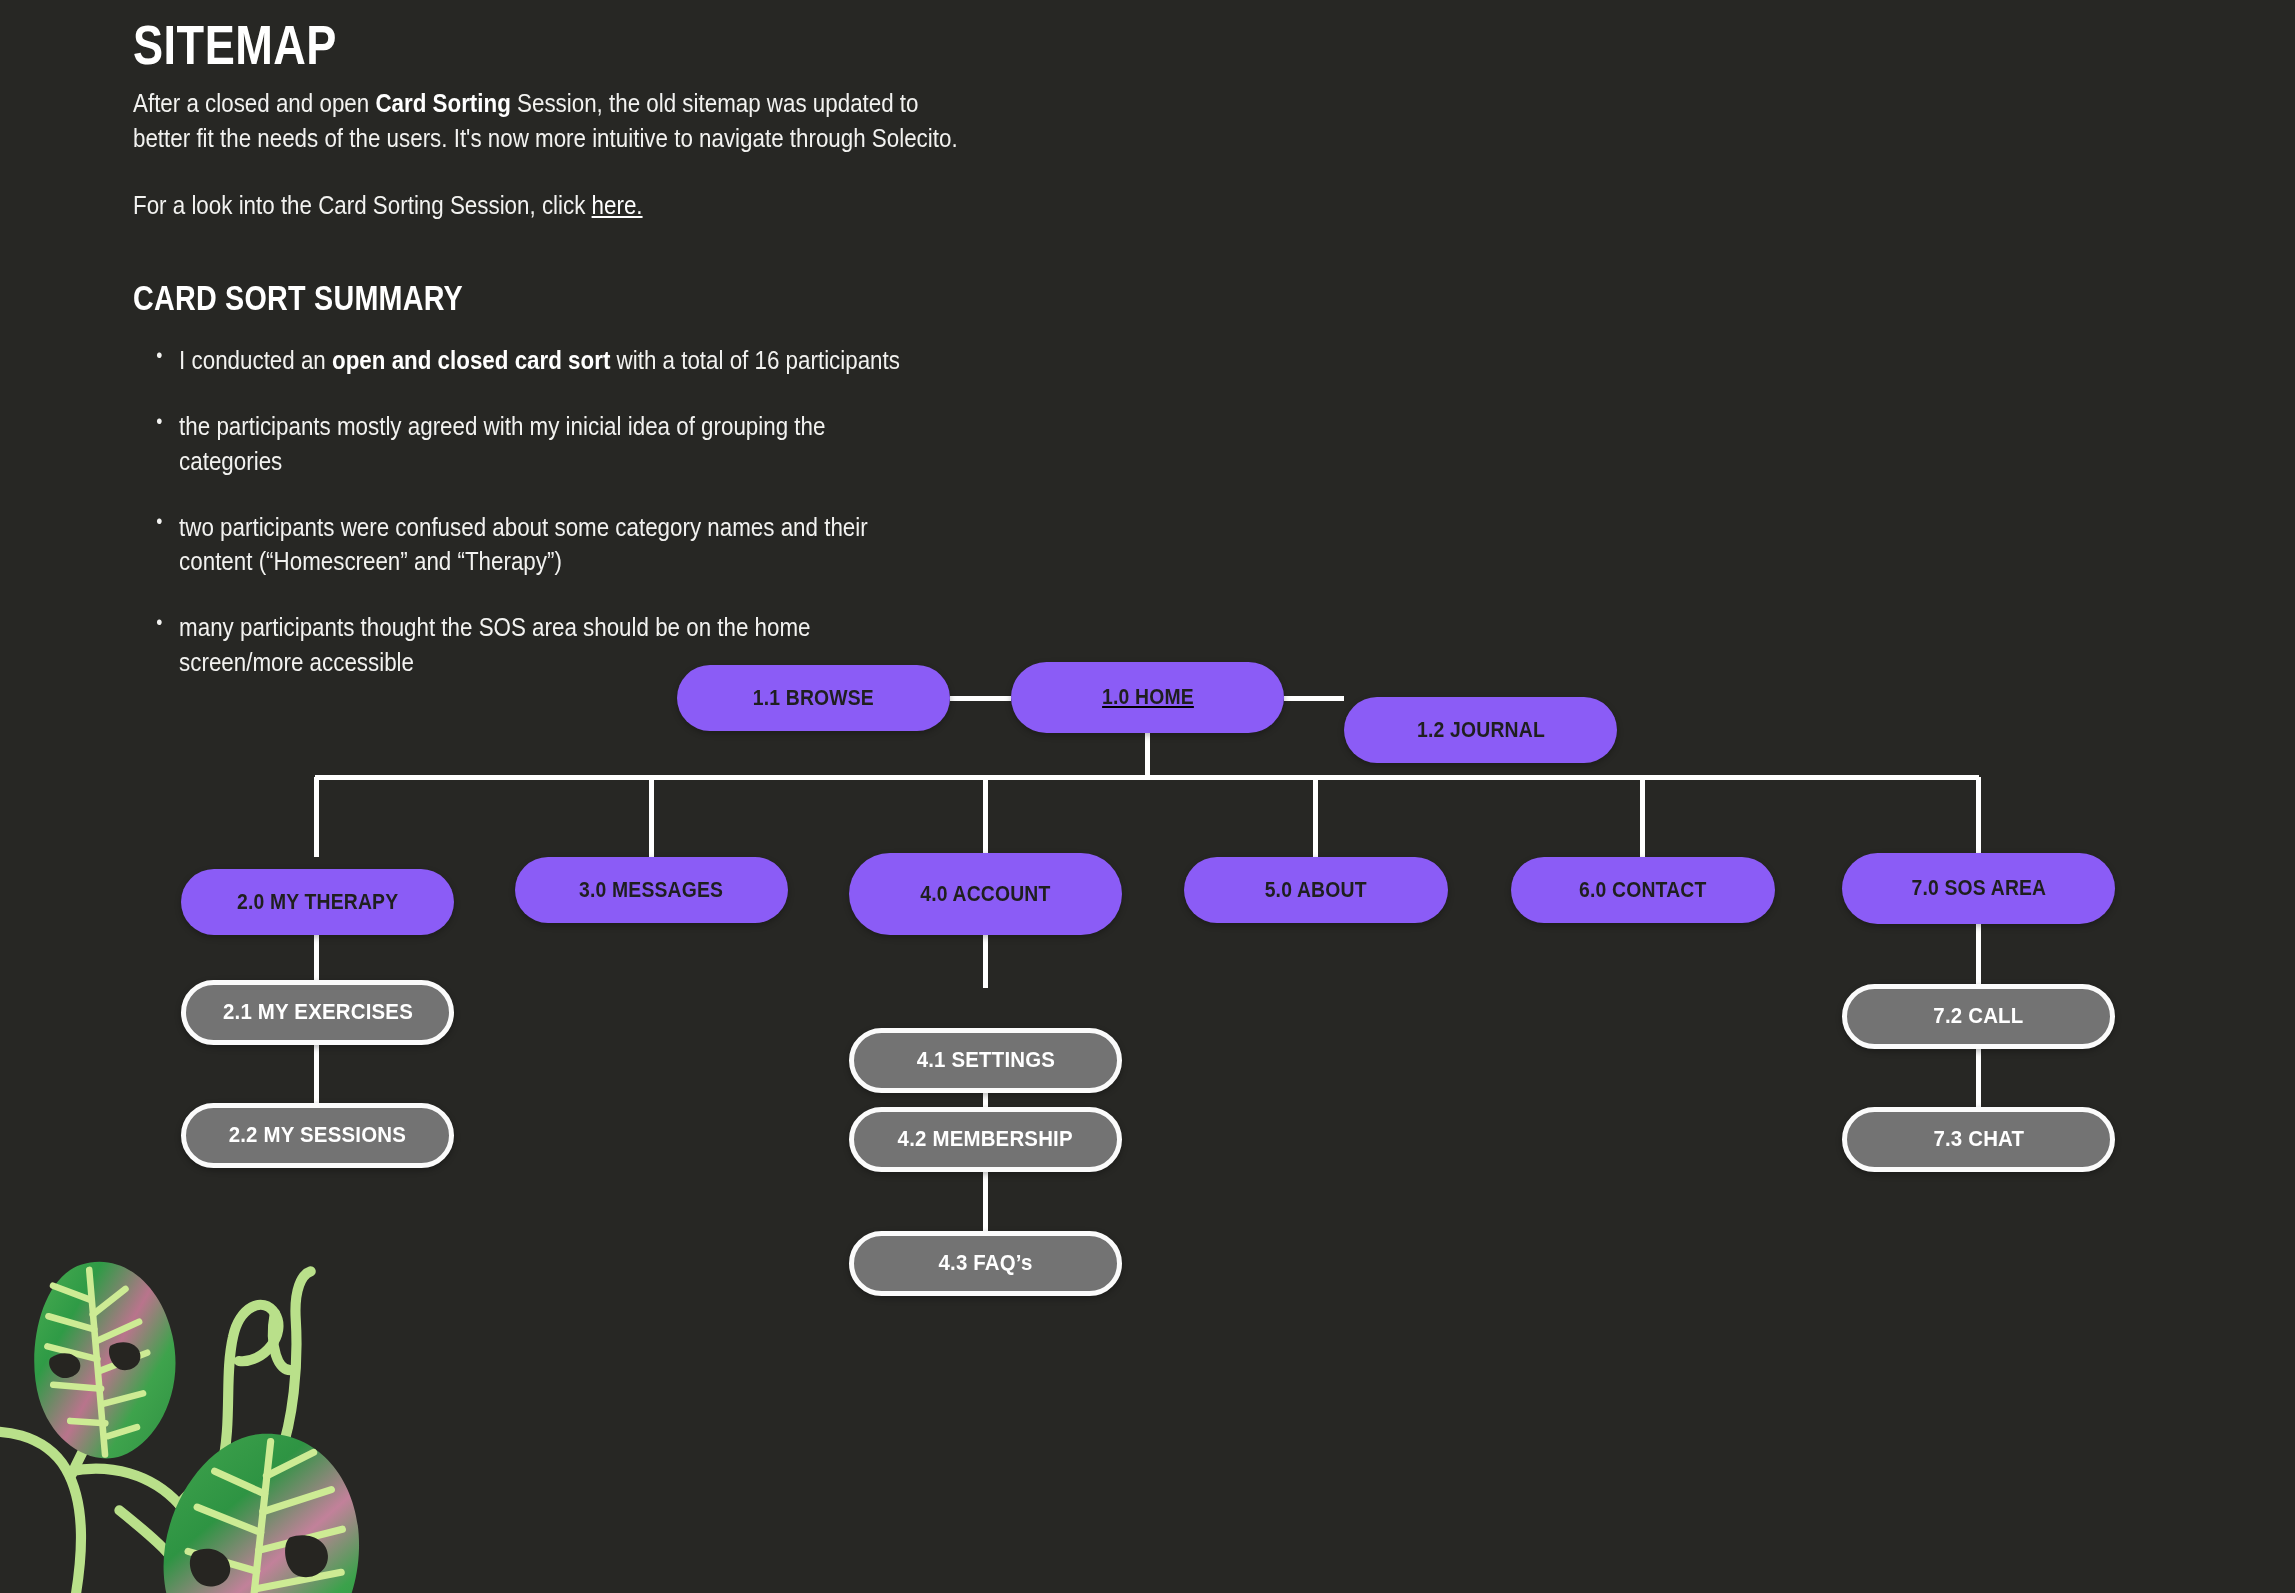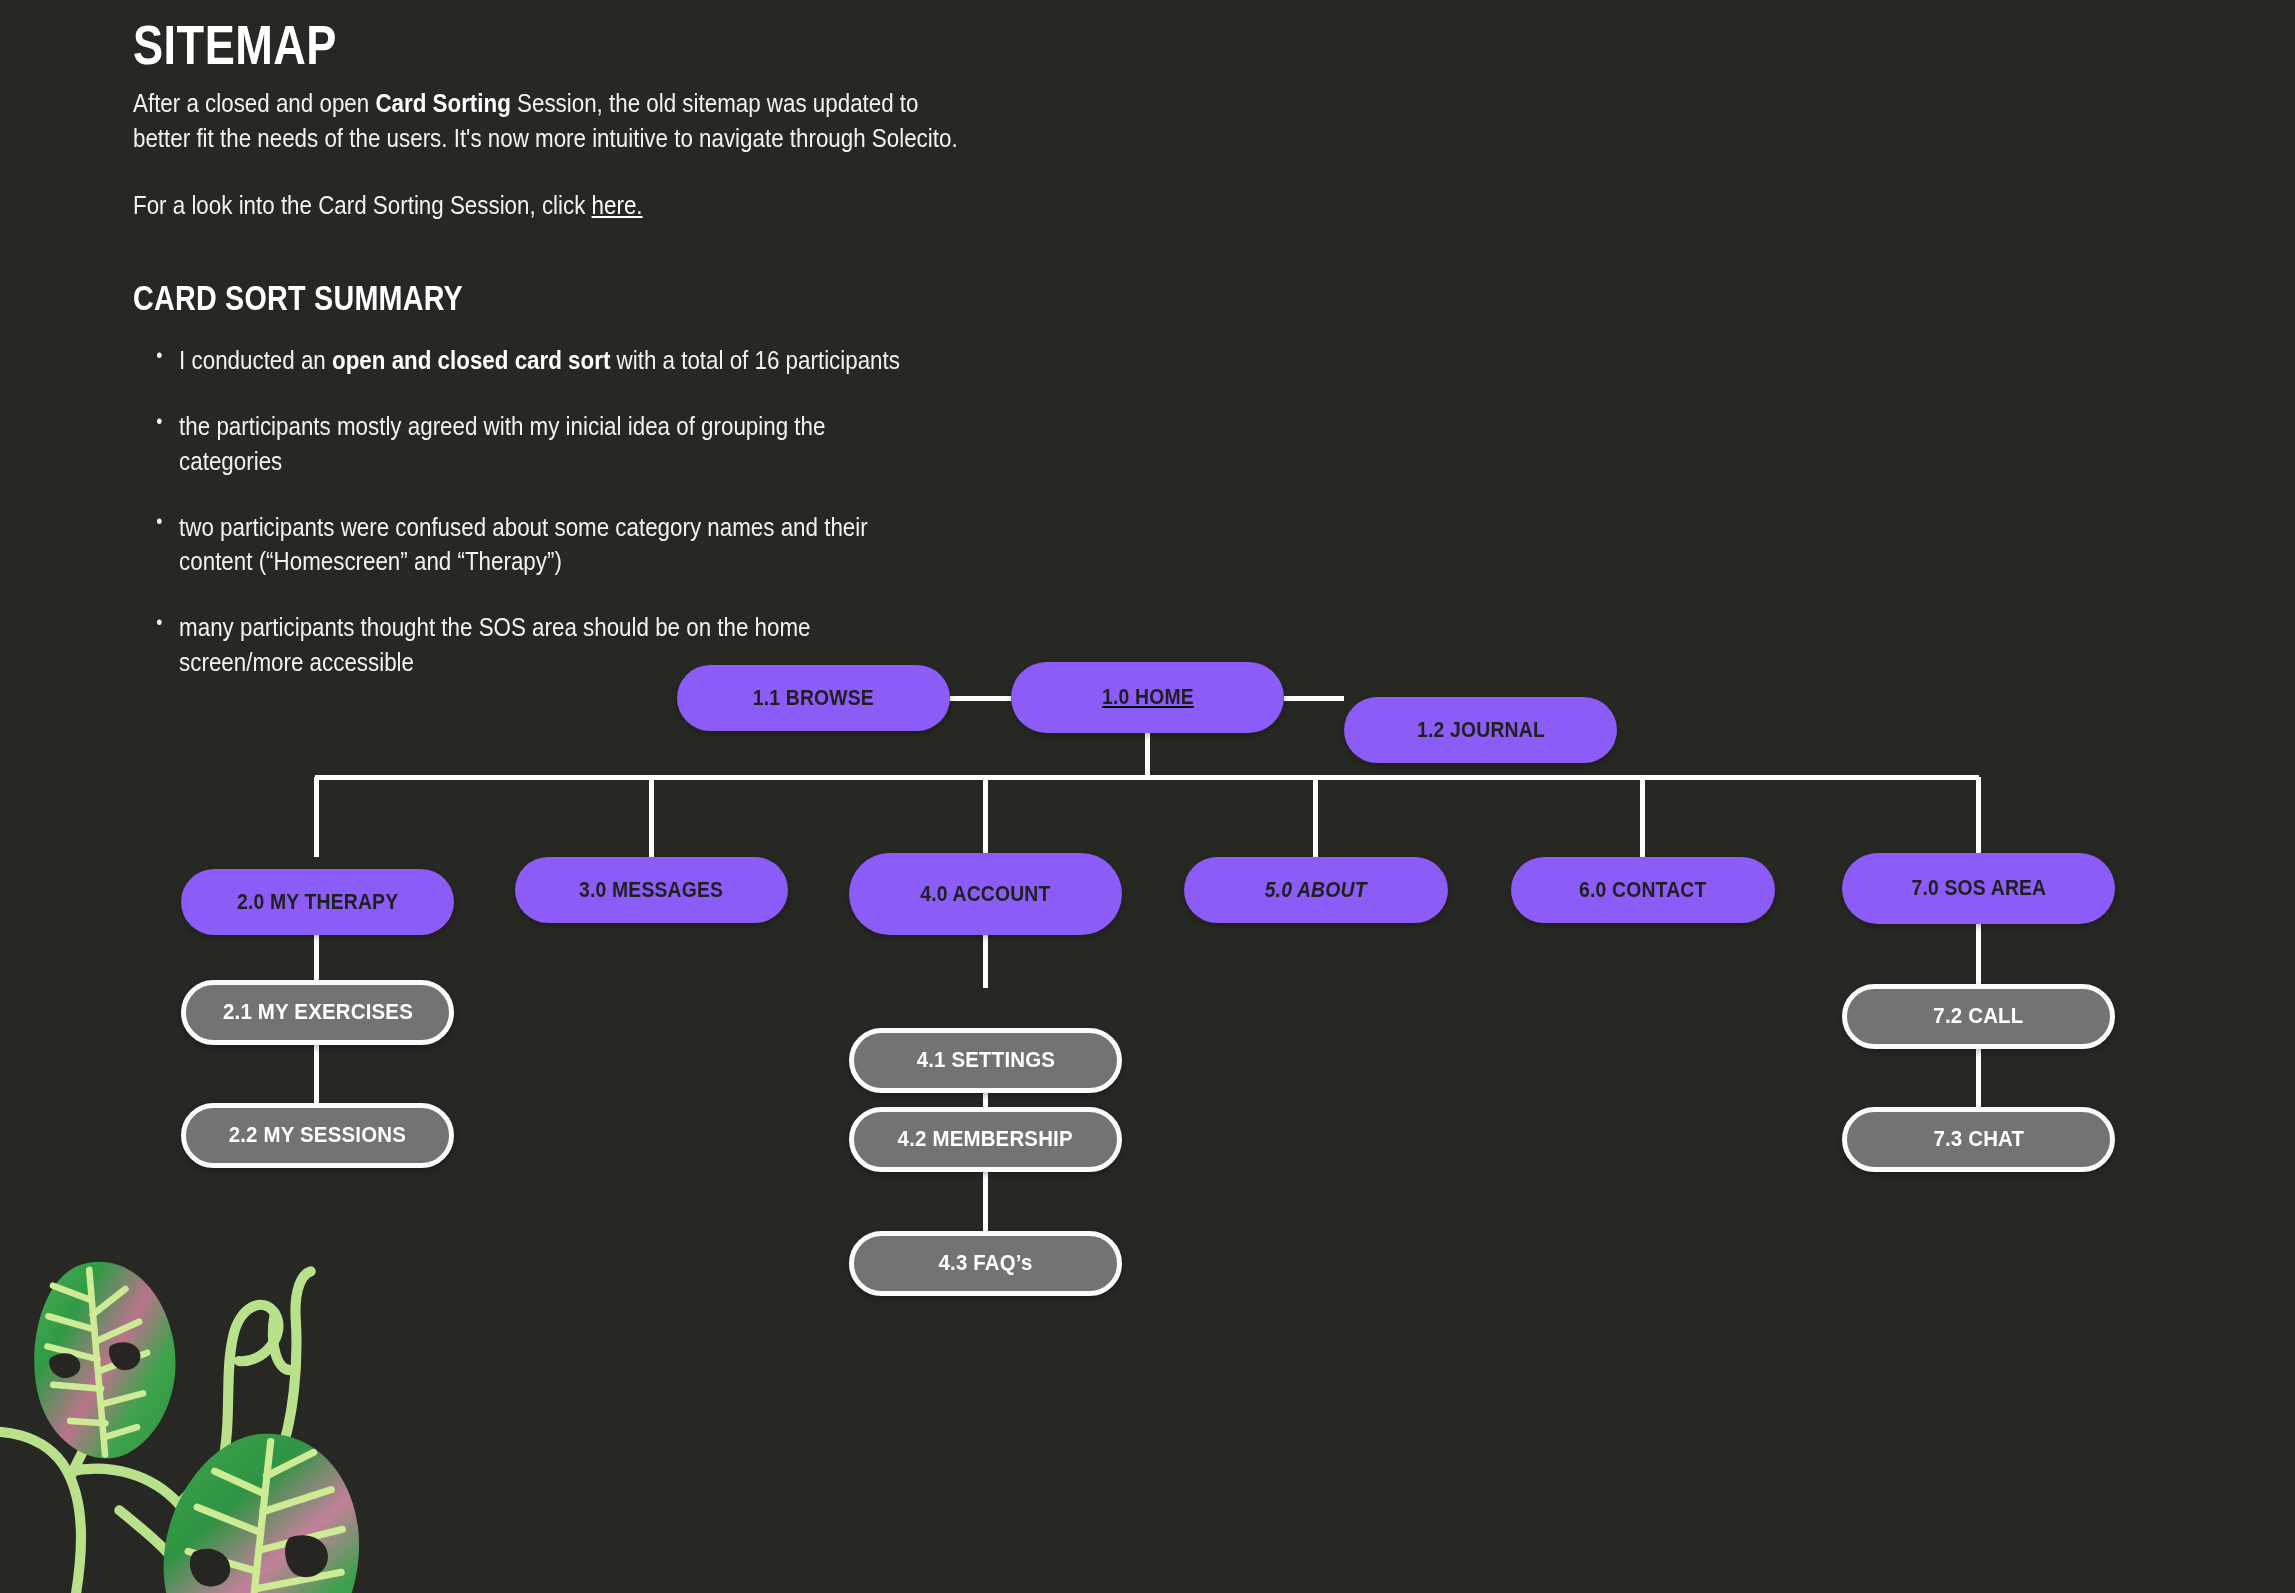--- a/index.html
+++ b/index.html
@@ -221,21 +221,21 @@
     </div>
     <div class="node white" style="left: 181px; top: 857px; width: 273px; height: 66px; margin-top: 12px;">
       <span class="node-label">2.0 MY THERAPY</span>
     </div>
     <div class="node white" style="left: 515px; top: 857px; width: 273px; height: 66px;">
       <span class="node-label">3.0 MESSAGES</span>
     </div>
     <div class="node white" style="left: 849px; top: 853px; width: 273px; height: 82px;">
       <span class="node-label">4.0 ACCOUNT</span>
     </div>
-    <div class="node white" style="left: 1184px; top: 857px; width: 264px; height: 66px; font-style: italic;">
+    <div class="node white" style="left: 1184px; top: 857px; width: 264px; height: 66px;">
       <span class="node-label">5.0 ABOUT</span>
     </div>
     <div class="node white" style="left: 1511px; top: 857px; width: 264px; height: 66px;">
       <span class="node-label">6.0 CONTACT</span>
     </div>
     <div class="node white" style="left: 1842px; top: 853px; width: 273px; height: 71px;">
       <span class="node-label">7.0 SOS AREA</span>
     </div>
     <div class="node gray" style="left: 181px; top: 980px; width: 273px; height: 65px;">
       <span class="node-label">2.1 MY EXERCISES</span>

